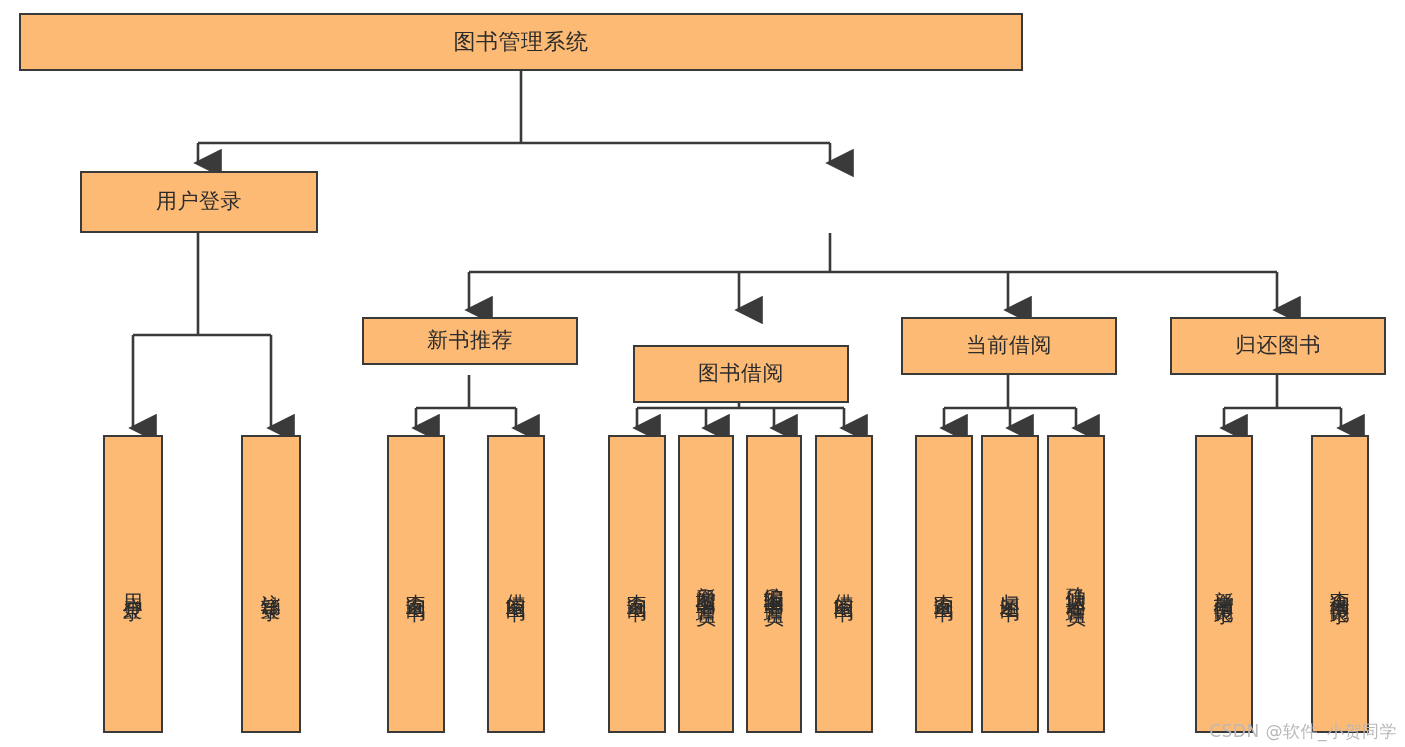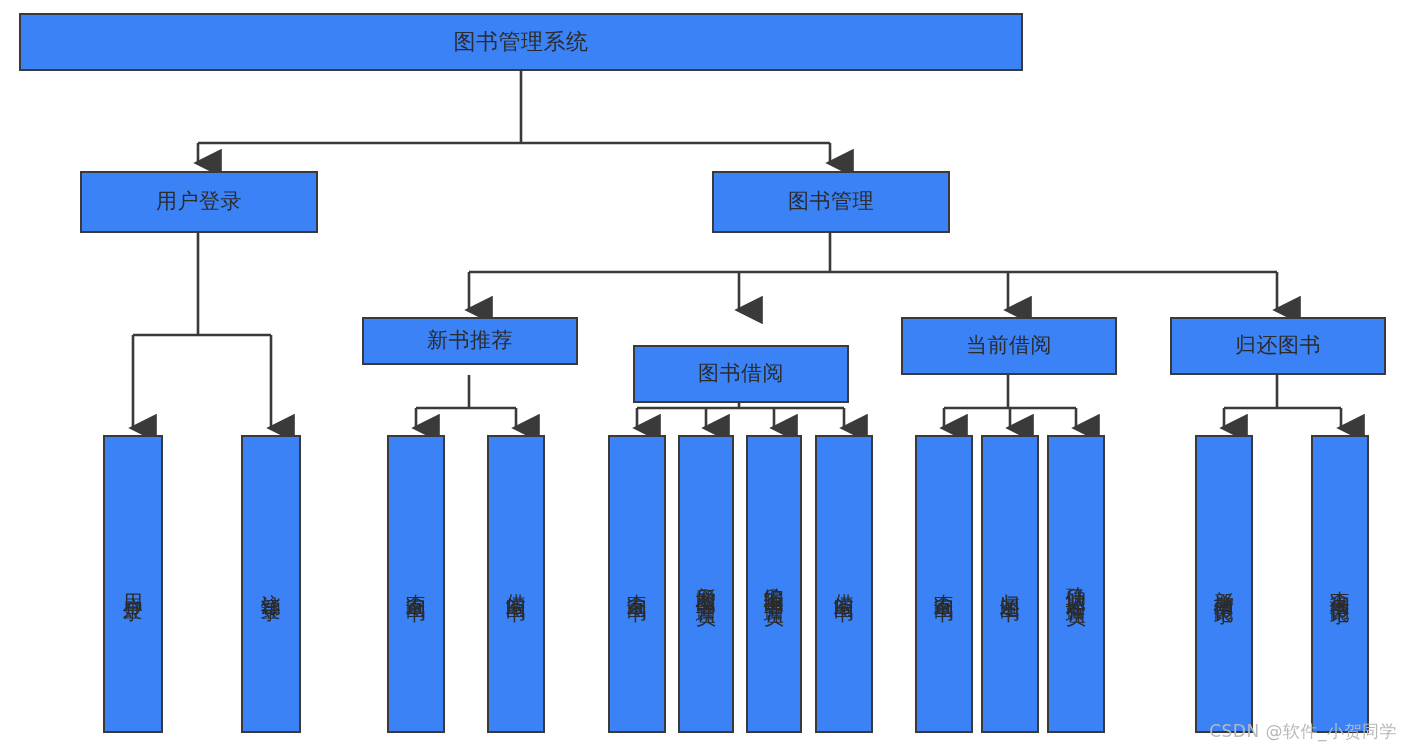--- a/index.html
+++ b/index.html
@@ -14,21 +14,21 @@
     position: relative;
     width: 1405px;
     height: 747px;
     background: #ffffff;
     overflow: hidden;
   }
   .node {
     position: absolute;
     box-sizing: border-box;
     border: 2.5px solid #3a3a3a;
-    background: #3b82f6;
+    background: #fdba74;
     display: flex;
     align-items: center;
     justify-content: center;
     color: #2b2b2b;
     line-height: 1.12;
   }
   .node.horiz {
     font-size: 21px;
     letter-spacing: 0.5px;
   }
@@ -140,23 +140,20 @@
   </svg>
 
   <div class="node horiz" id="root-node" style="left:19px; top:13px; width:1004px; height:58px;">
     <span class="txt">图书管理系统</span>
   </div>
 
   <div class="node horiz" style="left:80px; top:171px; width:238px; height:62px;">
     <span class="txt">用户登录</span>
   </div>
 
-  <div class="node horiz" style="left:712px; top:171px; width:238px; height:62px;">
-    <span class="txt">图书管理</span>
-  </div>
 
   <div class="node horiz" style="left:362px; top:317px; width:216px; height:48px;">
     <span class="txt">新书推荐</span>
   </div>
 
   <div class="node horiz" style="left:633px; top:317px; width:216px; height:58px;margin-top:28px;">
     <span class="txt">图书借阅</span>
   </div>
 
   <div class="node horiz" style="left:901px; top:317px; width:216px; height:58px;">

